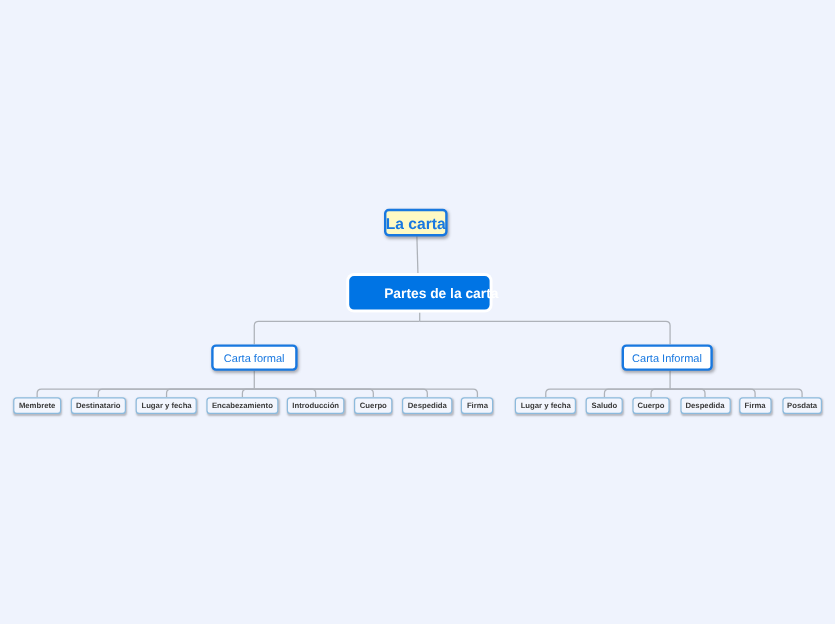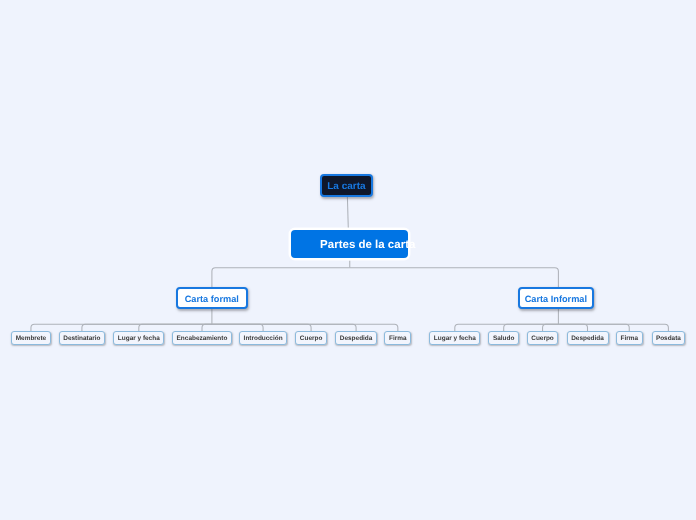--- a/index.html
+++ b/index.html
@@ -1,23 +1,23 @@
 <!DOCTYPE html>
 <html><head>
 <meta charset="utf-8">
 <style>
   html,body{margin:0;padding:0;}
   body{width:696px;height:520px;background:#eff3fd;font-family:"Liberation Sans",sans-serif;overflow:hidden;-webkit-font-smoothing:antialiased;text-rendering:geometricPrecision;}
   #canvas{position:relative;width:696px;height:520px;}
   svg.links{position:absolute;left:0;top:0;width:696px;height:520px;}
   .node .lbl{position:relative;display:block;}
   .node{position:absolute;box-sizing:border-box;display:flex;align-items:center;justify-content:center;white-space:nowrap;transform:translateZ(0);}
-  .n-root{text-indent:0px;border:2.1px solid #1878e0;background:#0f172a;border-radius:4px;color:#1878e0;font-weight:bold;font-size:10px;letter-spacing:0px;box-shadow:1px 1.5px 2.5px rgba(85,85,90,0.45);}
+  .n-root{text-indent:0px;border:2.1px solid #1878e0;background:#fef9c3;border-radius:4px;color:#1878e0;font-weight:bold;font-size:13px;letter-spacing:0px;box-shadow:1px 1.5px 2.5px rgba(85,85,90,0.45);}
   .n-main{background:#0074e4;border:2px solid #fff;border-radius:6px;color:#fff;font-weight:bold;font-size:11.5px;box-shadow:0 0 0 0.5px rgba(255,255,255,0.9);padding-left:36px;}
-  .n-cat{text-indent:0px;border:2.1px solid #1878e0;background:#fff;border-radius:4px;color:#1878e0;font-weight:bold;font-size:9.2px;letter-spacing:0px;box-shadow:1px 1.5px 2.5px rgba(85,85,90,0.45);}
+  .n-cat{text-indent:0px;border:2.1px solid #1878e0;background:#fff;border-radius:4px;color:#1878e0;font-weight:normal;font-size:9.2px;letter-spacing:0px;box-shadow:1px 1.5px 2.5px rgba(85,85,90,0.45);}
   .n-leaf{text-indent:0px;border:1.25px solid #8cbadd;background:#f2f5fd;border-radius:3px;color:#3a3a3a;font-weight:bold;font-size:6.45px;letter-spacing:0px;box-shadow:0.5px 1px 1.6px rgba(90,90,95,0.38);}
 </style>
 </head>
 <body>
 
 <div id="canvas">
   <svg class="links" id="links" viewBox="0 0 696 520">
       <path d="M 347.4 196.95 L348.3 228.4" fill="none" stroke="#aeb2b9" stroke-width="1.05"></path>
       <path d="M349.75 260.4 L349.75 267.8" fill="none" stroke="#aeb2b9" stroke-width="1.05"></path>
       <path d="M211.9 286.9 L211.9 271.3 Q211.9 267.8 215.4 267.8 L349.75 267.8" fill="none" stroke="#aeb2b9" stroke-width="1.05"></path>

